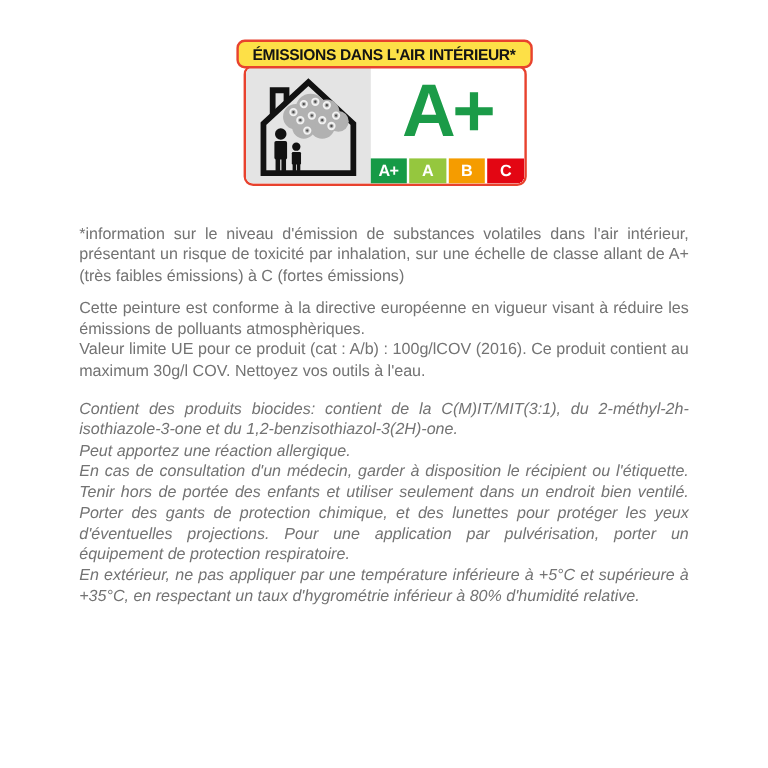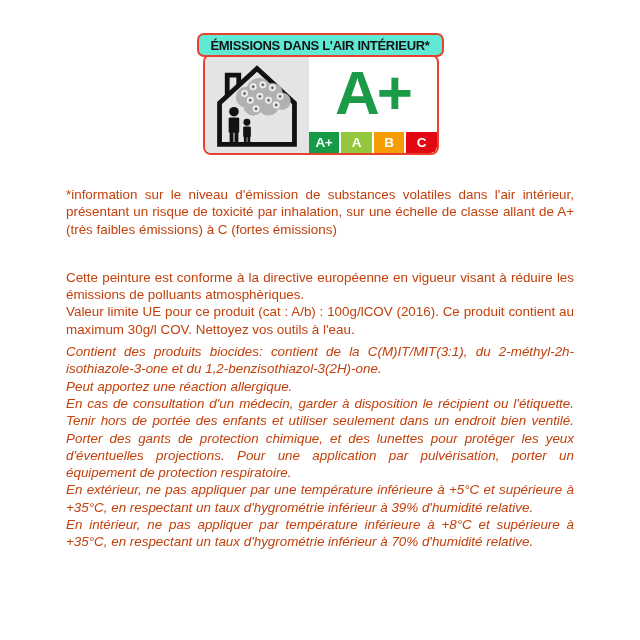--- a/index.html
+++ b/index.html
@@ -9,21 +9,21 @@
     font-family:"Liberation Sans","DejaVu Sans",sans-serif;
     color:#1d1d1b;
     overflow:hidden;
   }
   .page { width:640px; height:640px; padding-top:33px; }
 
   
   .label-wrap { width:247px; margin:0 auto; position:relative; }
   .banner {
     position:relative; z-index:2;
-    background:#5eead4;
+    background:#fde047;
     border:2.5px solid #e8422e;
     border-radius:7px;
     height:24px;
     display:flex; align-items:center; justify-content:center;
     font-weight:bold; font-size:13px; letter-spacing:-0.3px;
     color:#141414; white-space:nowrap;
   }
   .box {
     position:relative; z-index:1;
     margin:-3px 5px 0 6px;
@@ -47,24 +47,24 @@
     flex:1; display:flex; align-items:center; justify-content:center;
     color:#fff; font-weight:bold; font-size:13.5px; letter-spacing:-0.5px;
   }
   .scale-box:last-child { border-bottom-right-radius:6px; }
 
   
   .text-col { width:508px; margin:31px auto 0 auto; }
   .text-col p {
     font-size:13.4px; line-height:17.3px;
     text-align:justify; hyphens:auto; -webkit-hyphens:auto;
-    color:#c2410c;
+    color:#737373;
   }
-  .gap-md { margin-top:31px; }
-  .gap-lg { margin-top:5px; }
+  .gap-md { margin-top:10px; }
+  .gap-lg { margin-top:15px; }
   .italic p { font-style:italic; }
 </style>
 </head>
 <body>
 
 <div class="page">
 
   <div class="label-wrap">
     <div class="banner">
       <span>ÉMISSIONS DANS L'AIR INTÉRIEUR*</span>
@@ -141,18 +141,17 @@
 
     <div class="gap-md">
       <p>Cette peinture est conforme à la directive européenne en vigueur visant à réduire les émissions de polluants atmosphèriques.</p>
       <p>Valeur limite UE pour ce produit (cat : A/b) : 100g/lCOV (2016). Ce produit contient au maximum 30g/l COV. Nettoyez vos outils à l'eau.</p>
     </div>
 
     <div class="gap-lg italic">
       <p>Contient des produits biocides: contient de la C(M)IT/MIT(3:1), du 2-méthyl-2h-isothiazole-3-one et du 1,2-benzisothiazol-3(2H)-one.</p>
       <p>Peut apportez une réaction allergique.</p>
       <p>En cas de consultation d'un médecin, garder à disposition le récipient ou l'étiquette. Tenir hors de portée des enfants et utiliser seulement dans un endroit bien ventilé. Porter des gants de protection chimique, et des lunettes pour protéger les yeux d'éventuelles projections. Pour une application par pulvérisation, porter un équipement de protection respiratoire.</p>
-      <p>En extérieur, ne pas appliquer par une température inférieure à +5°C et supérieure à +35°C, en respectant un taux d'hygrométrie inférieur à 39% d'humidité relative.</p>
-      <p>En intérieur, ne pas appliquer par température inférieure à +8°C et supérieure à +35°C, en respectant un taux d'hygrométrie inférieur à 70% d'humidité relative.</p>
+      <p>En extérieur, ne pas appliquer par une température inférieure à +5°C et supérieure à +35°C, en respectant un taux d'hygrométrie inférieur à 80% d'humidité relative.</p>
     </div>
   </div>
 
 </div>
 
 </body></html>

